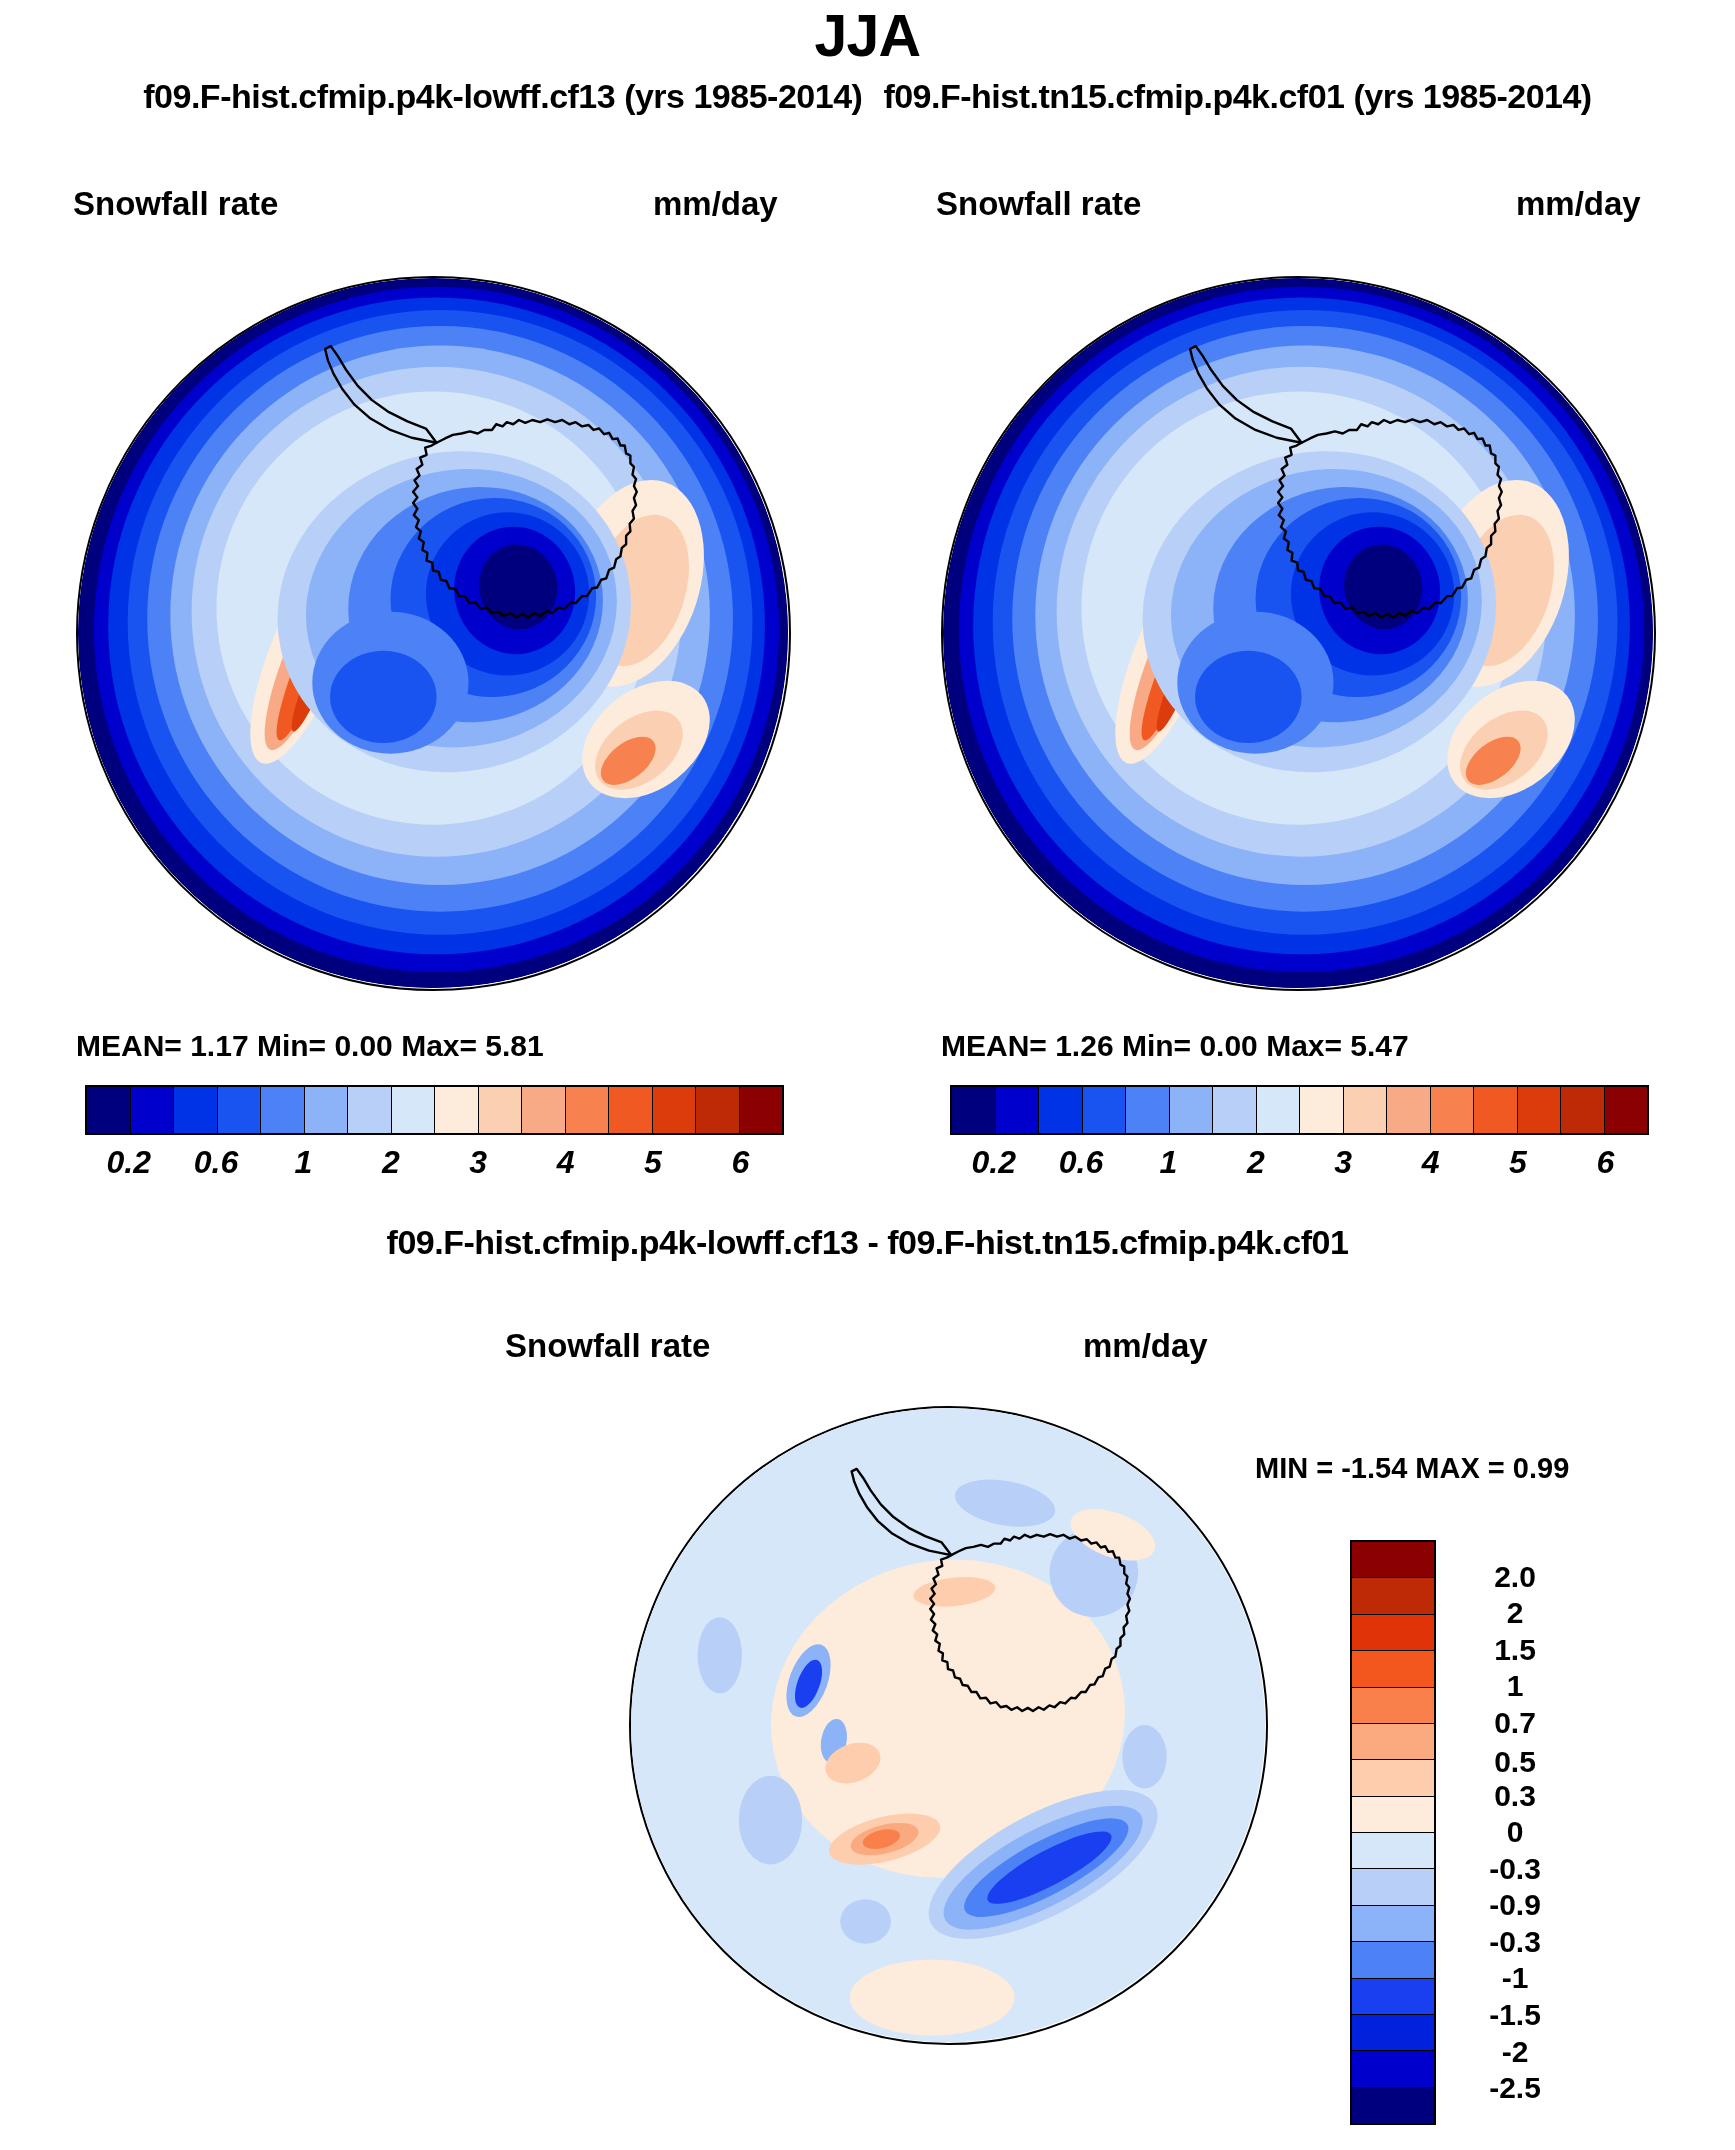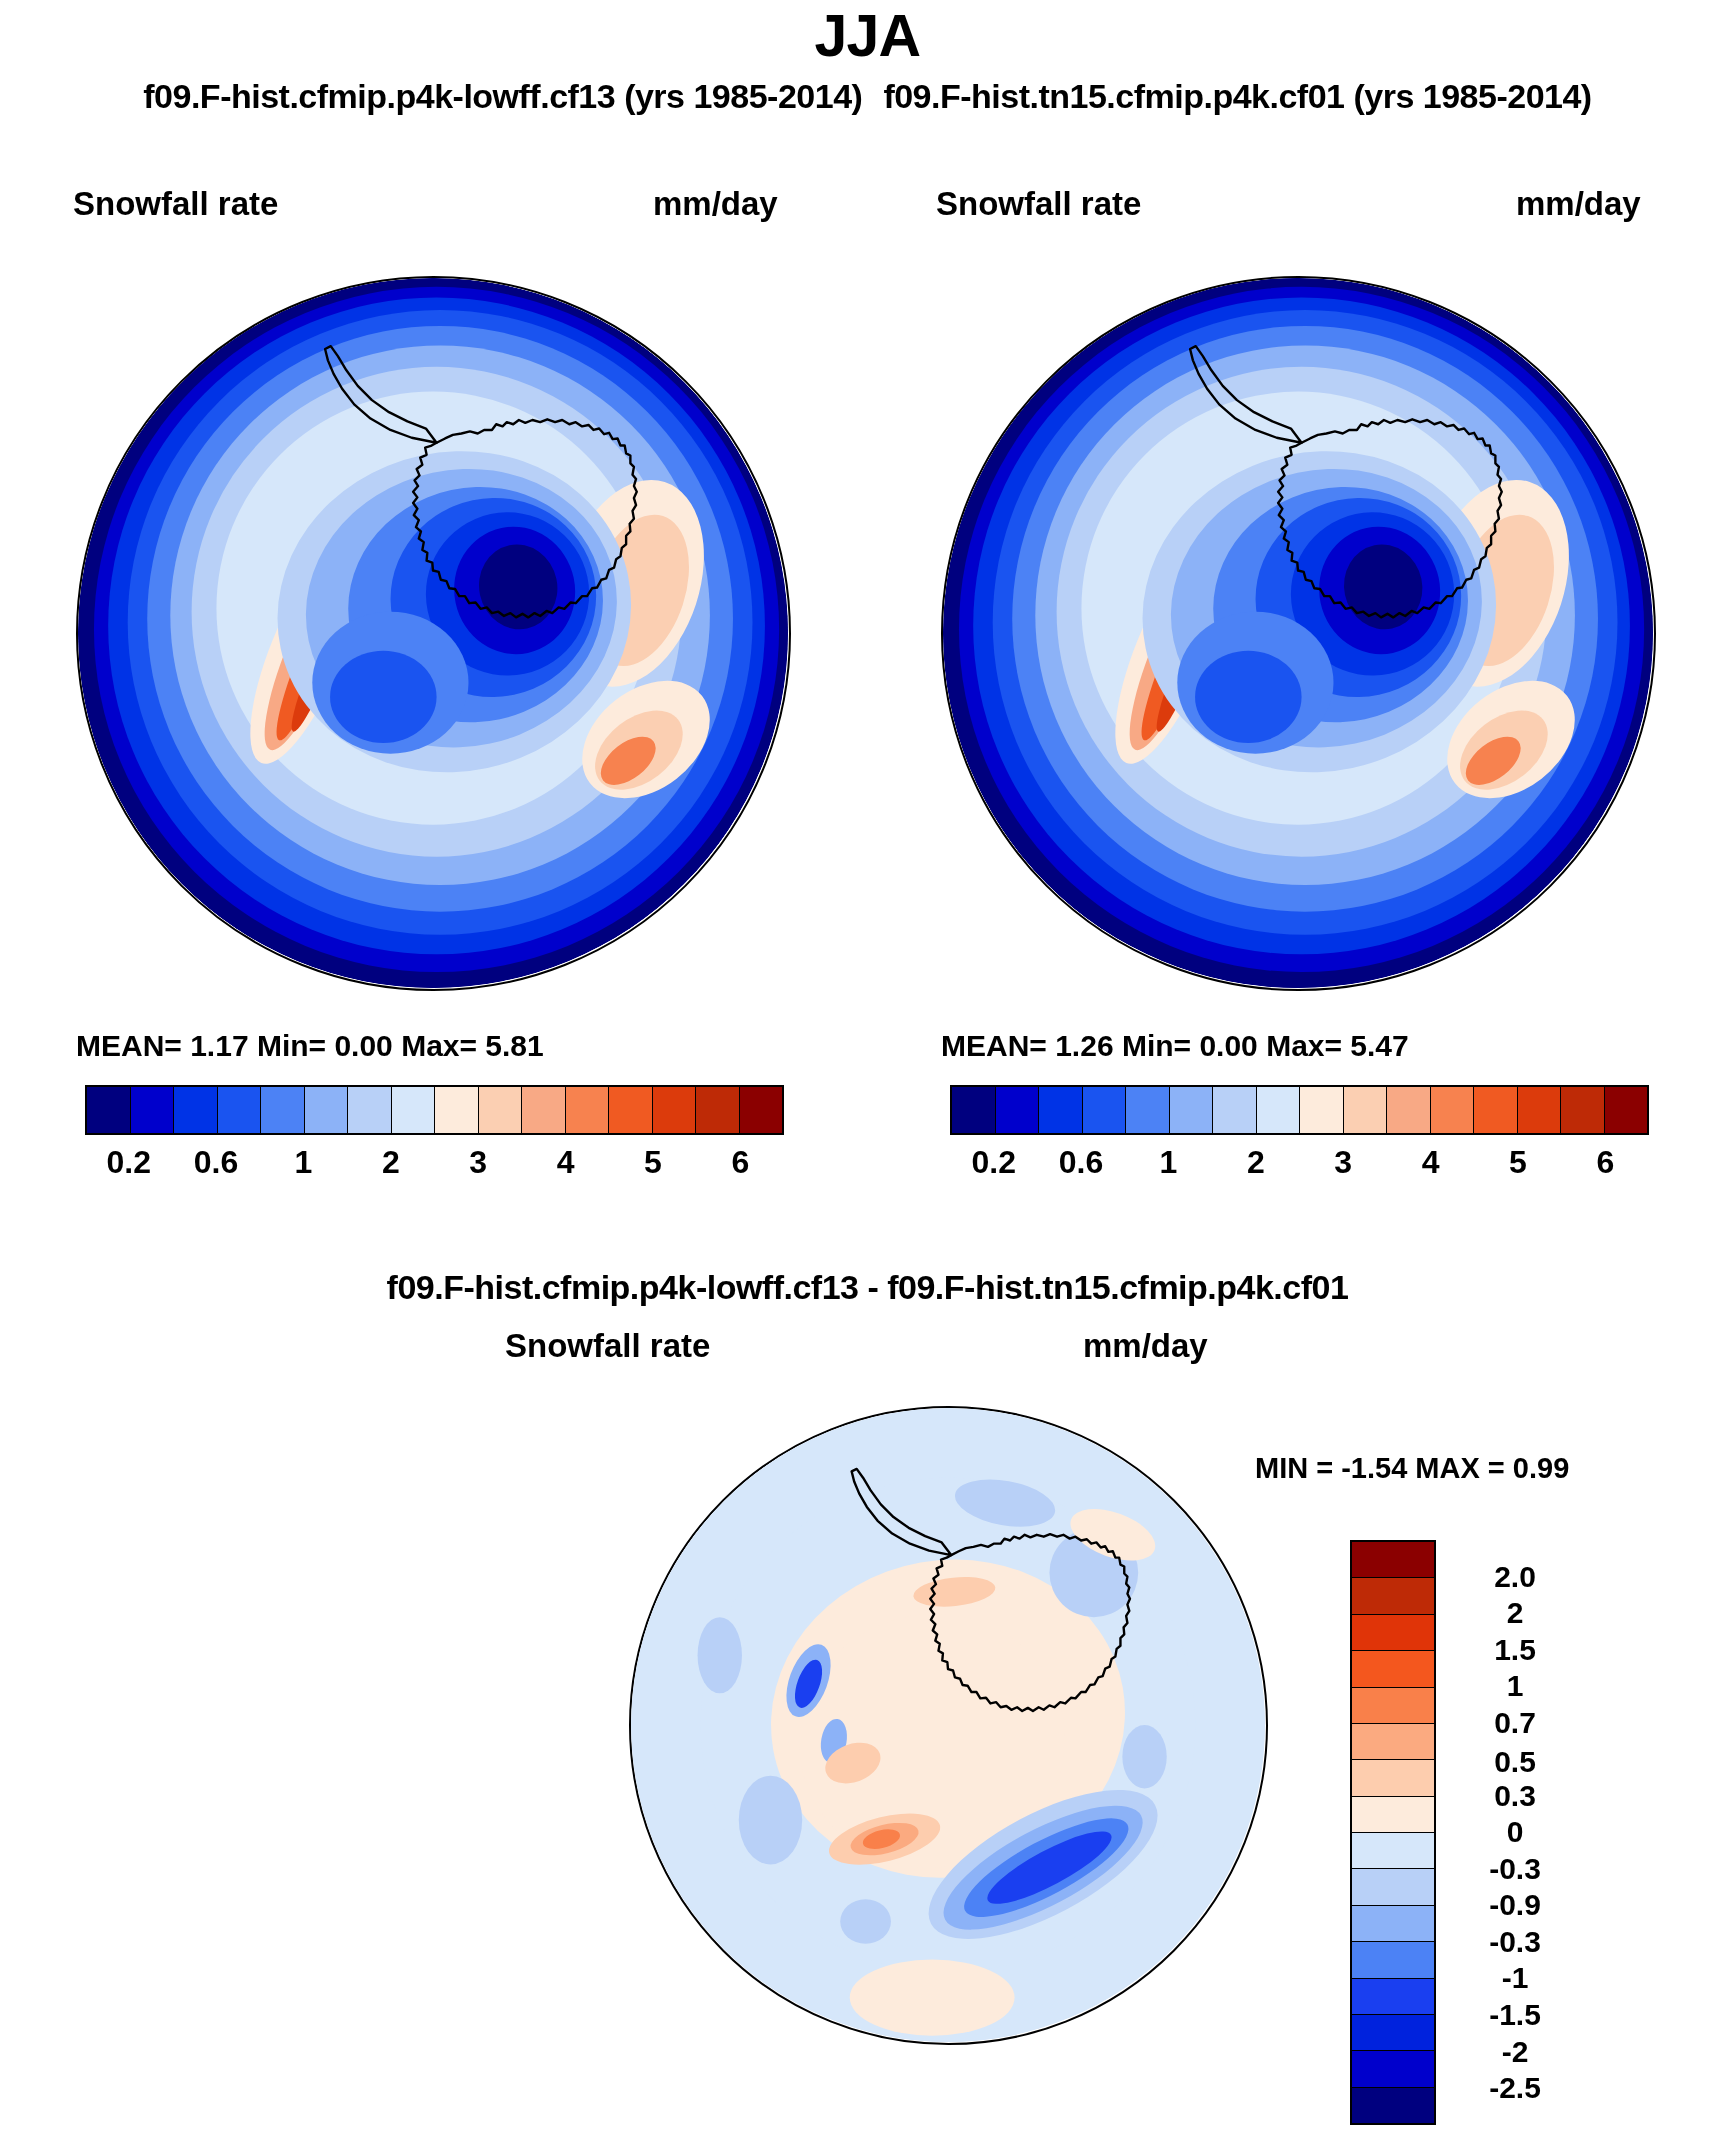--- a/index.html
+++ b/index.html
@@ -45,21 +45,20 @@
 
   .diff-title {
     position: absolute;
     left: 0;
     top: 1223px;
     width: 1735px;
     text-align: center;
     font-size: 34px;
     font-weight: bold;
     letter-spacing: -0.5px;
-    margin-top: 45px;
   }
 
   
   .panel-head {
     position: absolute;
     font-size: 33px;
     font-weight: bold;
     white-space: nowrap;
   }
 
@@ -100,20 +99,21 @@
   .cbar-h-labels {
     position: absolute;
     height: 45px;
   }
   .cbar-h-labels span {
     position: absolute;
     transform: translateX(-50%);
     font-size: 32px;
     font-weight: bold;
     top: 0;
+    font-style: italic;
   }
 
   
   .cbar-v {
     position: absolute;
     display: flex;
     flex-direction: column;
     border: 2.4px solid #000000;
     box-sizing: border-box;
   }

